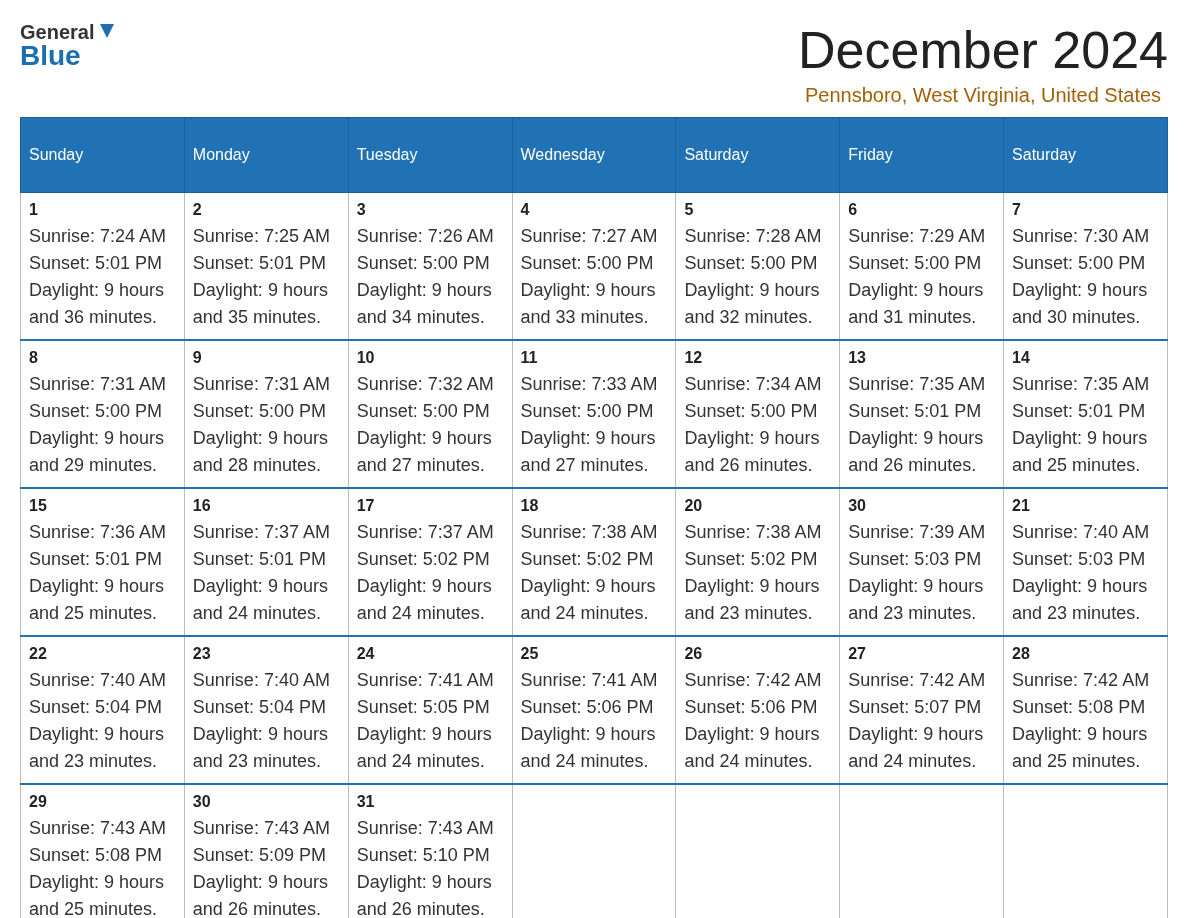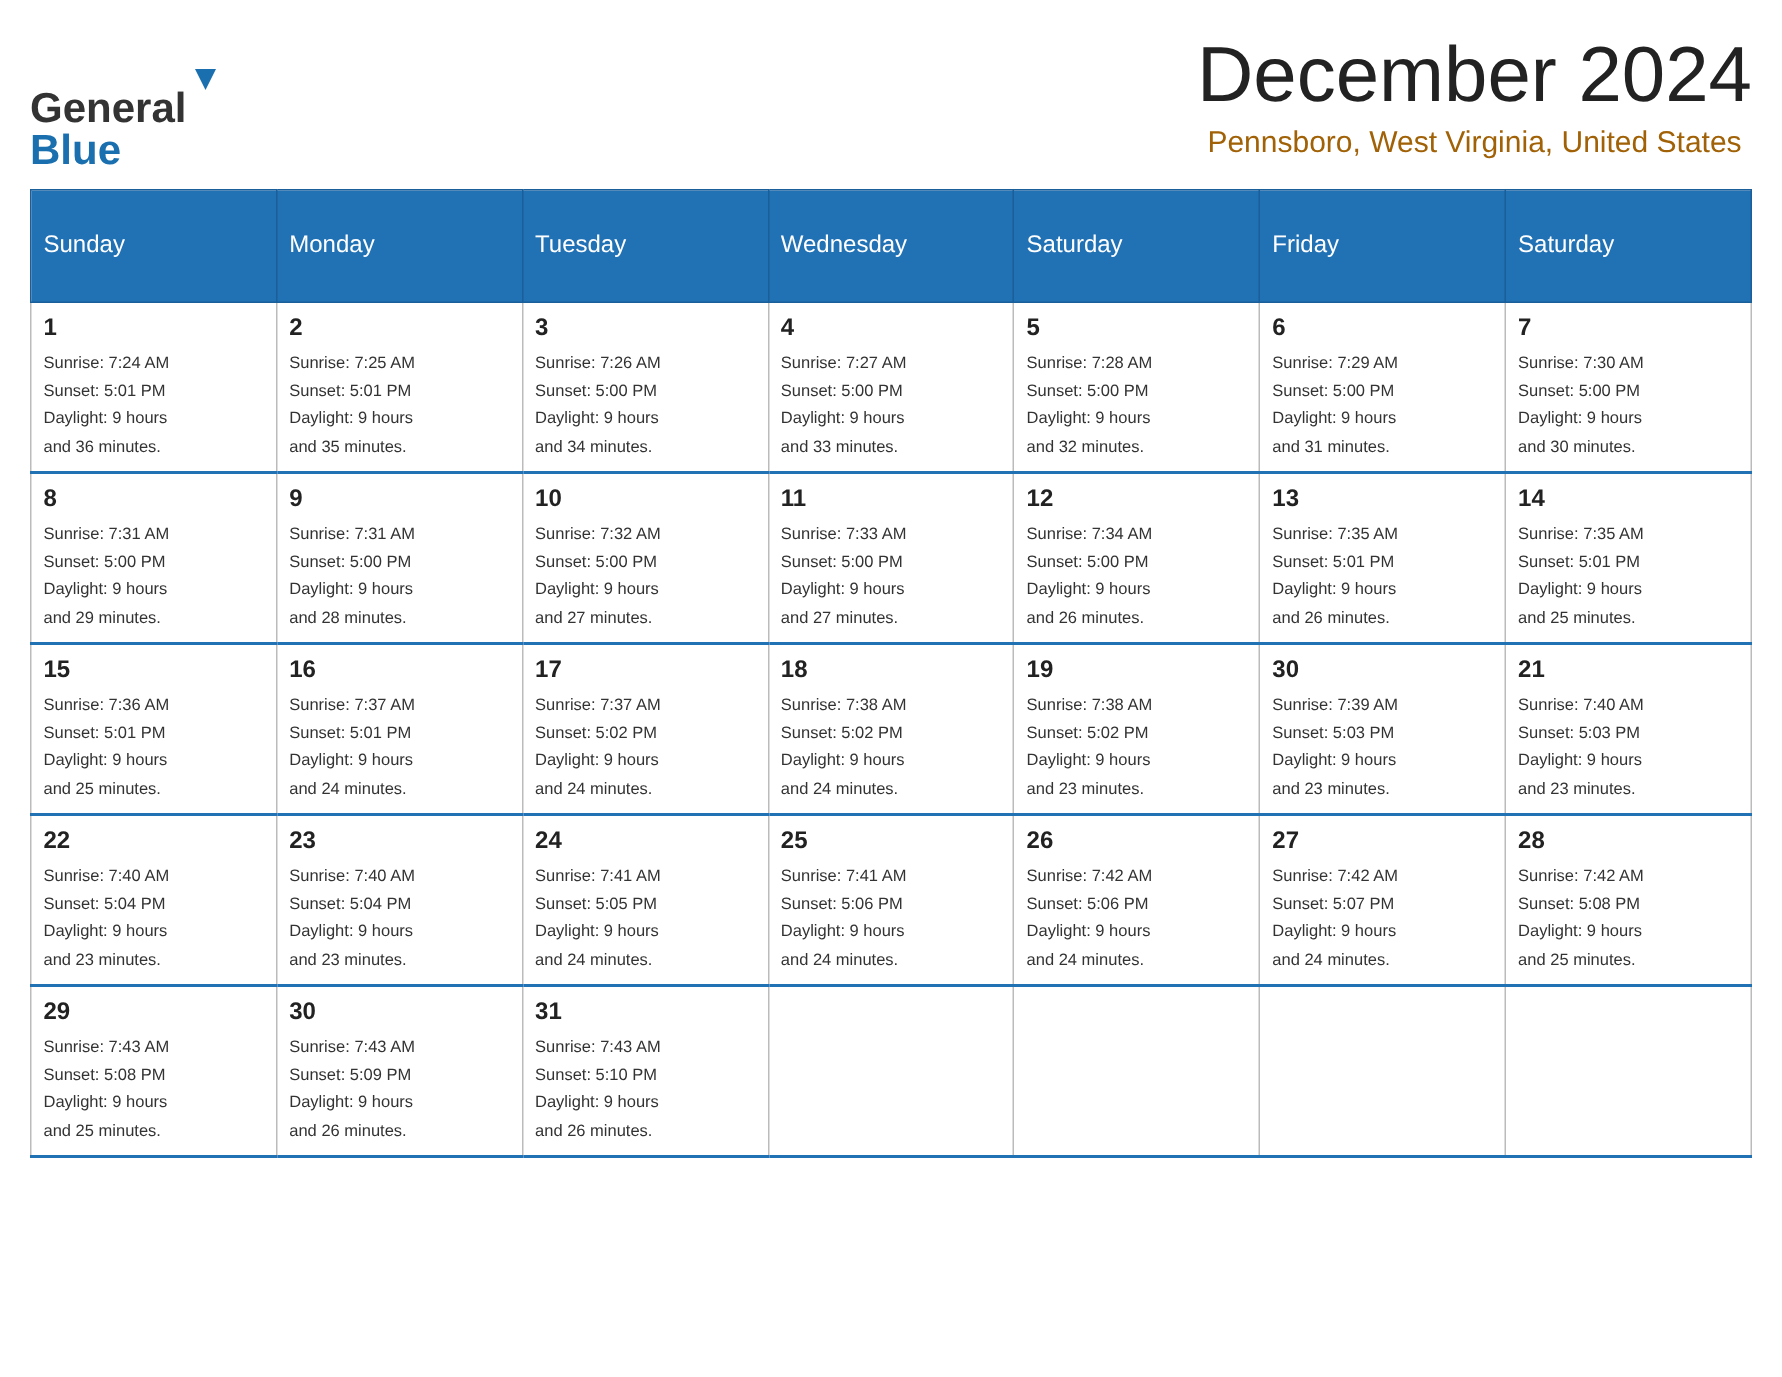--- a/index.html
+++ b/index.html
@@ -15,24 +15,23 @@
       justify-content: space-between;
       align-items: flex-start;
       margin-bottom: 10px;
     }
     .logo {
       display: flex;
       flex-direction: column;
       align-items: flex-start;
     }
     .logo-text {
-      font-size: 28px;
+      font-size: 20px;
       font-weight: bold;
       color: #333;
-      margin-top: 36px;
     }
     .logo-blue {
       color: #1a6faf;
       font-size: 28px;
       font-weight: bold;
       margin-top: -4px;
     }
     .title-section {
       text-align: center;
     }
@@ -68,21 +67,21 @@
       min-height: 110px;
     }
     .day-number {
       font-size: 16px;
       font-weight: bold;
       color: #222;
       display: block;
       margin-bottom: 4px;
     }
     .day-info {
-      font-size: 11px;
+      font-size: 18px;
       color: #333;
       line-height: 1.5;
     }
     .empty-cell {
       background: #fff;
     }
     .week-row td {
       border-bottom: 2px solid #2171b5;
     }
   </style>
@@ -189,21 +188,21 @@
         </td>
         <td>
           <span class="day-number">17</span>
           <span class="day-info">Sunrise: 7:37 AM<br>Sunset: 5:02 PM<br>Daylight: 9 hours<br>and 24 minutes.</span>
         </td>
         <td>
           <span class="day-number">18</span>
           <span class="day-info">Sunrise: 7:38 AM<br>Sunset: 5:02 PM<br>Daylight: 9 hours<br>and 24 minutes.</span>
         </td>
         <td>
-          <span class="day-number">19</span>
+          <span class="day-number">20</span>
           <span class="day-info">Sunrise: 7:38 AM<br>Sunset: 5:02 PM<br>Daylight: 9 hours<br>and 23 minutes.</span>
         </td>
         <td>
           <span class="day-number">30</span>
           <span class="day-info">Sunrise: 7:39 AM<br>Sunset: 5:03 PM<br>Daylight: 9 hours<br>and 23 minutes.</span>
         </td>
         <td>
           <span class="day-number">21</span>
           <span class="day-info">Sunrise: 7:40 AM<br>Sunset: 5:03 PM<br>Daylight: 9 hours<br>and 23 minutes.</span>
         </td>

